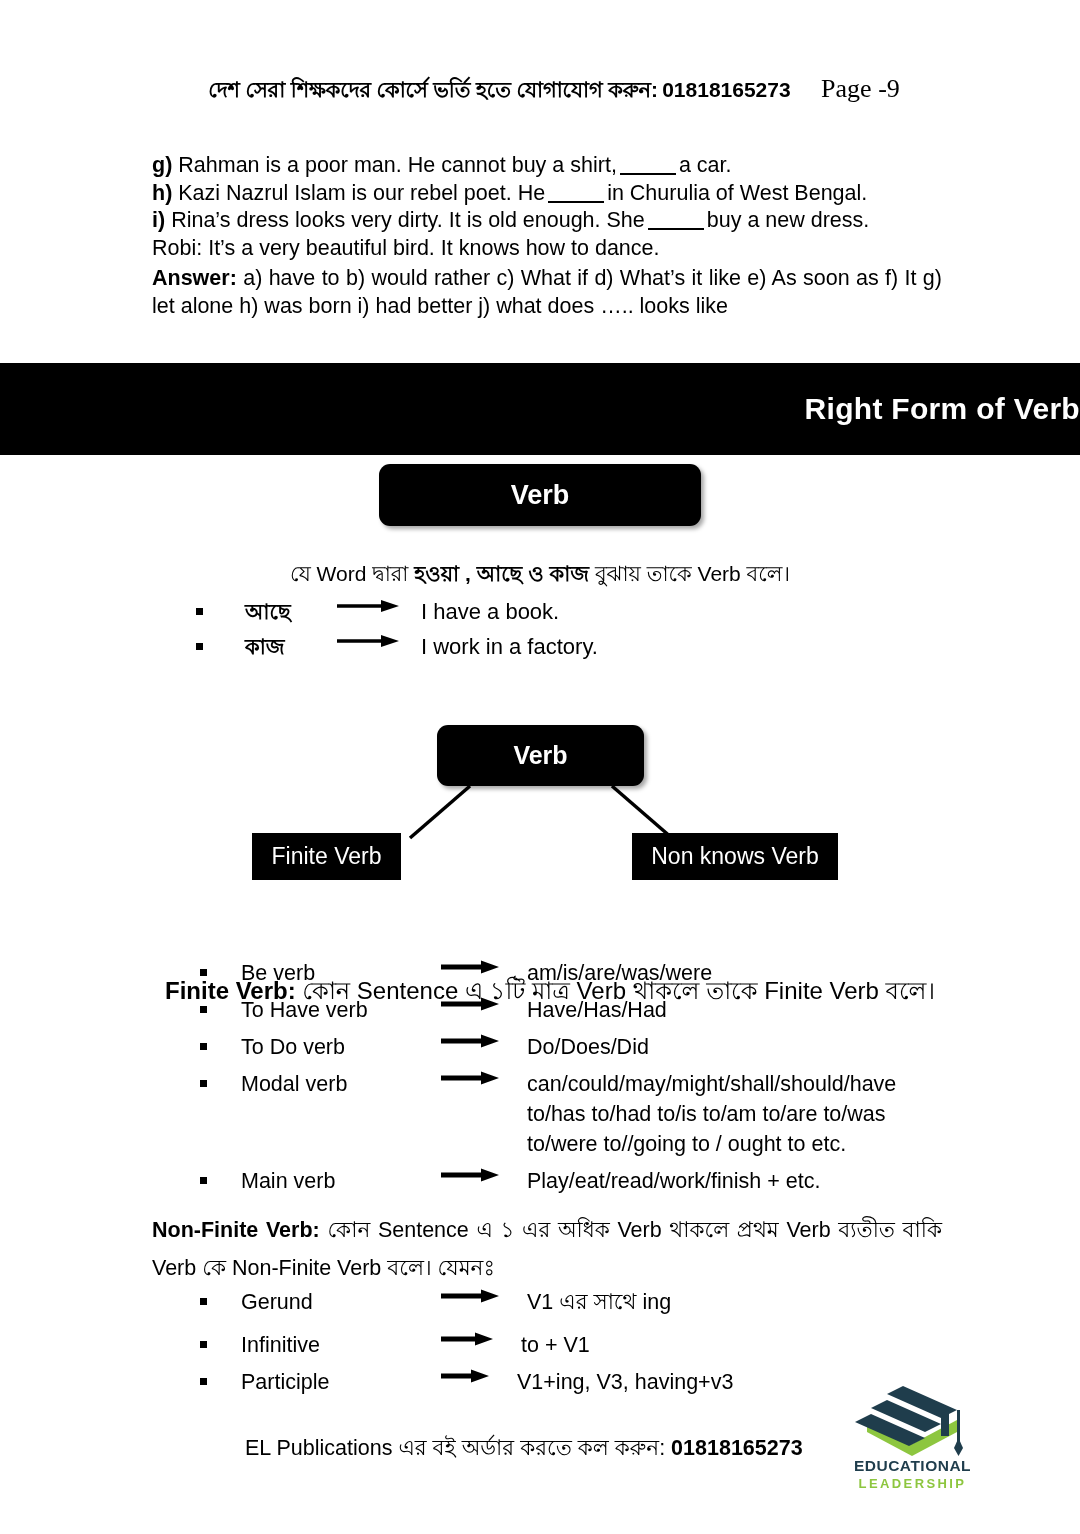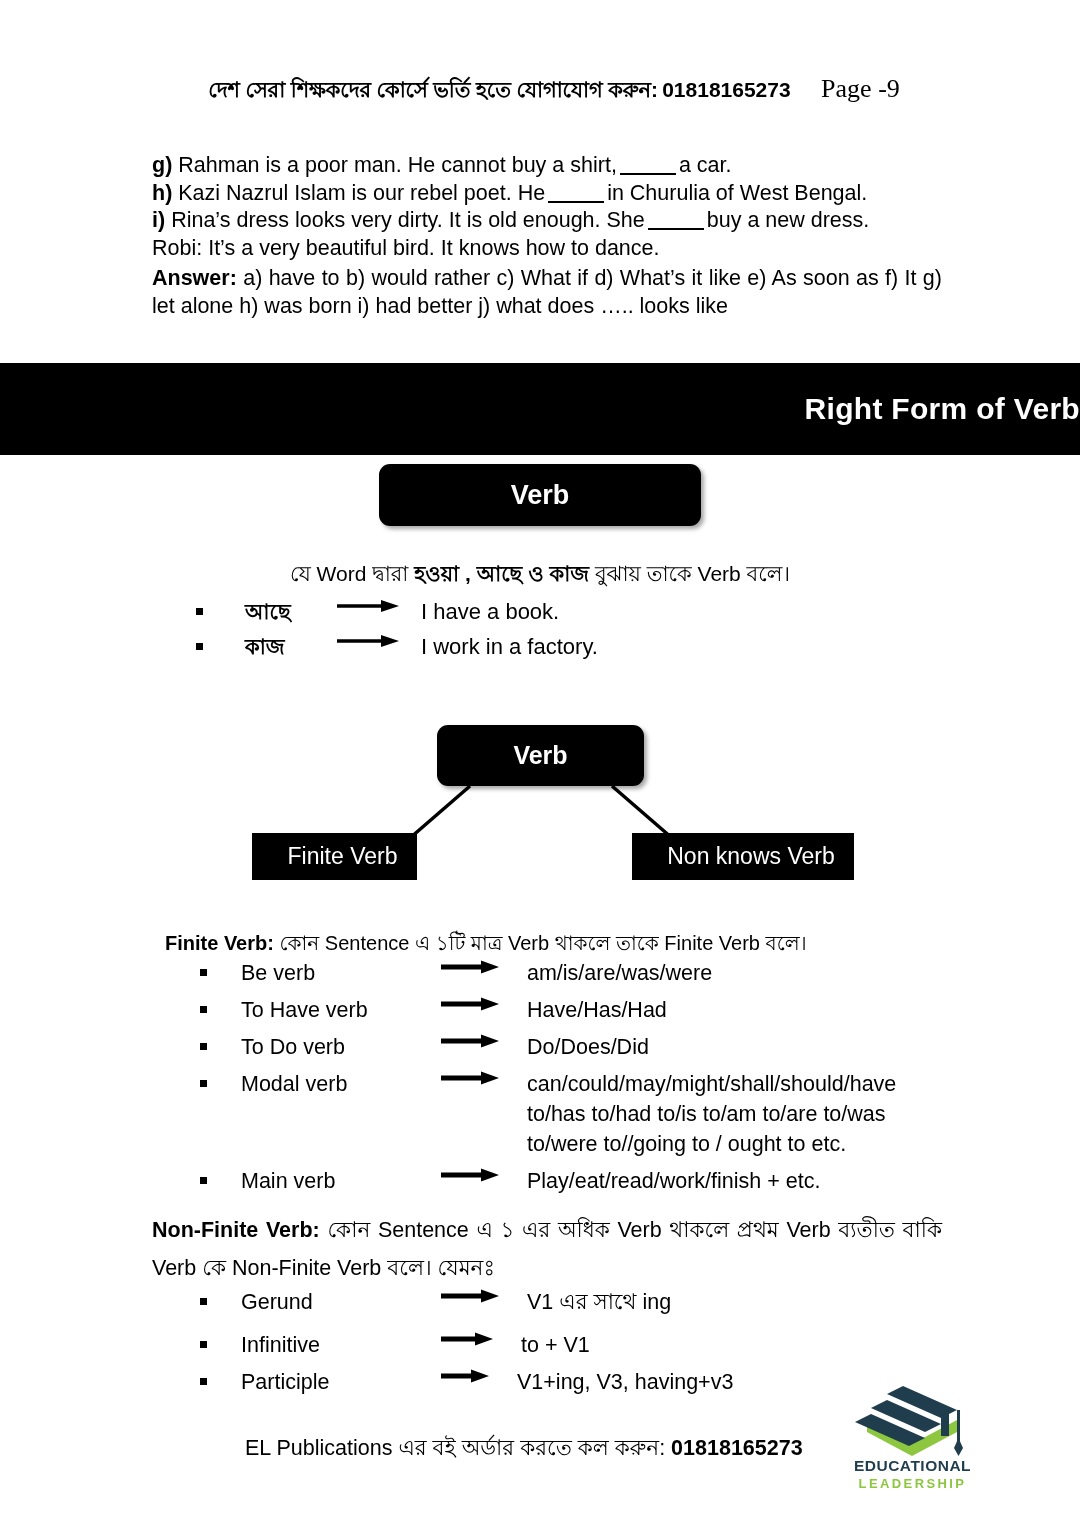--- a/index.html
+++ b/index.html
@@ -161,31 +161,31 @@
     background: #000; color: #fff;
     border-radius: 11px;
     display: flex; align-items: center; justify-content: center;
     box-shadow: 3px 3px 4px rgba(0,0,0,0.35);
   }
   .verb-box-2 .lbl { font-size: 25px; font-weight: bold; }
   .leaf-box {
     position: absolute;
     height: 47px;
     background: #000; color: #fff;
-    display: flex; align-items: center; justify-content: center; padding-left: 16px;
+    display: flex; align-items: center; justify-content: center;
   }
   .leaf-left  { left: 252px; top: 113px; width: 149px; }
   .leaf-right { left: 632px; top: 113px; width: 206px; }
   .leaf-box .lbl { font-size: 23px; }
 
   
   .finite-head {
     position: absolute;
-    left: 165px; top: 928px;
-    font-size: 20px;
+    left: 165px; top: 972px;
+    font-size: 24px;
     white-space: nowrap;
   }
   .finite-head b { font-weight: bold; }
 
   .list-2 { position: absolute; left: 200px; top: 958px; width: 760px; }
   .list-2 .brow { margin-bottom: 7px; }
   .list-2 .bsq { margin-right: 34px; }
   .list-2 .term { width: 200px; flex: 0 0 auto; font-size: 21.5px; }
   .list-2 .arrow { margin-right: 28px; }
   .list-2 .val { font-size: 21.5px; line-height: 30px; }

